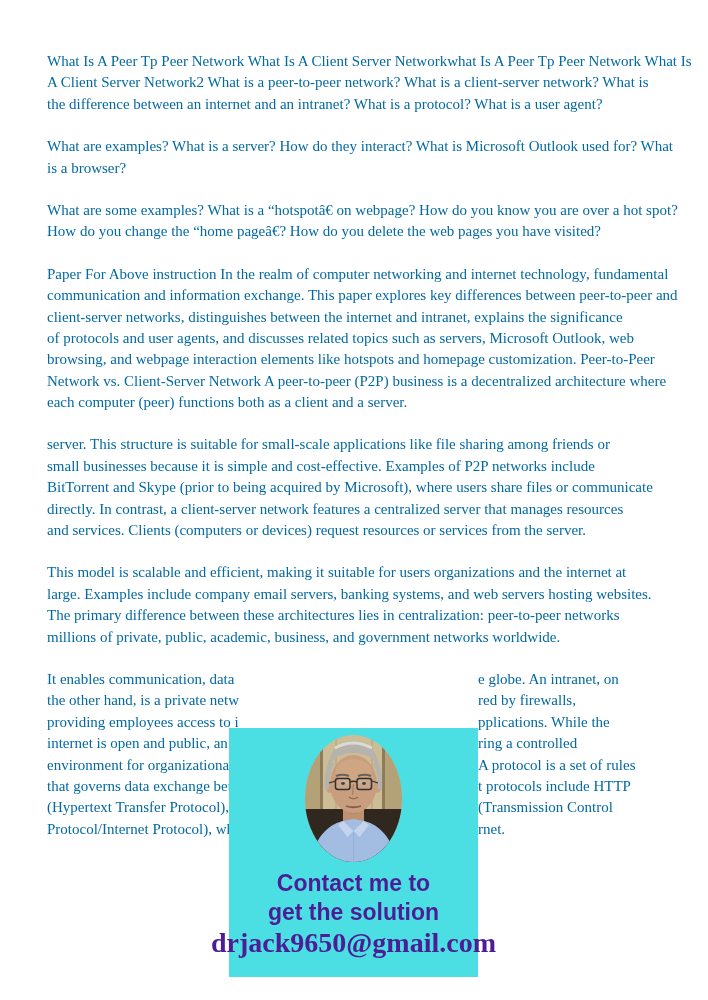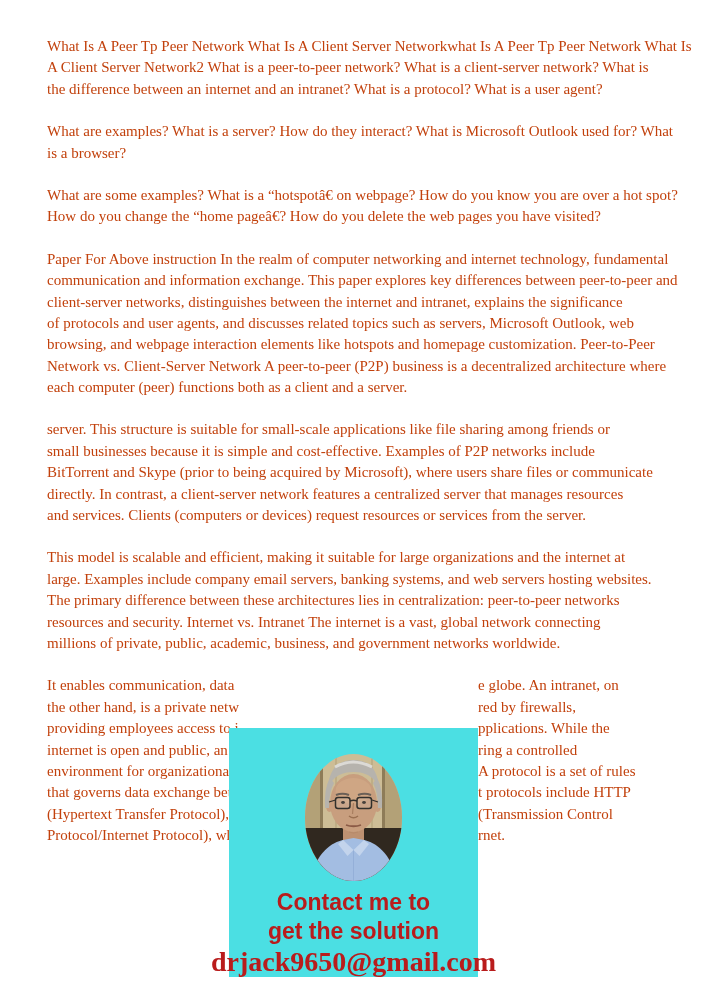--- a/index.html
+++ b/index.html
@@ -1,22 +1,22 @@
 <!DOCTYPE html>
 <html><head>
 <meta charset="utf-8">
 <style>
   html,body{margin:0;padding:0;}
   body{
     width:708px;height:1000px;background:#ffffff;position:relative;
     overflow:hidden;font-family:"Liberation Serif","DejaVu Serif",serif;
   }
   .doc{
-    position:absolute;left:47px;top:36px;width:616px;
-    font-size:15px;line-height:21.4px;color:#c2410c;
+    position:absolute;left:47px;top:51px;width:616px;
+    font-size:15px;line-height:21.4px;color:#0369a1;
   }
   .para{margin:0 0 21px 0;}
   .tline{white-space:nowrap;height:21.4px;position:relative;}
   .frag-right{position:absolute;left:431px;top:0;white-space:nowrap;}
   .overlay{
     position:absolute;left:229px;top:728px;width:249px;height:249px;
     display:flex;flex-direction:column;align-items:center;z-index:5;
   }
   .photo{
     width:97px;height:127px;margin-top:7px;border-radius:50%;
@@ -66,24 +66,23 @@
 
   <div class="para">
     <div class="tline">server. This structure is suitable for small-scale applications like file sharing among friends or</div>
     <div class="tline">small businesses because it is simple and cost-effective. Examples of P2P networks include</div>
     <div class="tline">BitTorrent and Skype (prior to being acquired by Microsoft), where users share files or communicate</div>
     <div class="tline">directly. In contrast, a client-server network features a centralized server that manages resources</div>
     <div class="tline">and services. Clients (computers or devices) request resources or services from the server.</div>
   </div>
 
   <div class="para">
-    <div class="tline">This model is scalable and efficient, making it suitable for large organizations and the internet at</div>
+    <div class="tline">This model is scalable and efficient, making it suitable for users organizations and the internet at</div>
     <div class="tline">large. Examples include company email servers, banking systems, and web servers hosting websites.</div>
     <div class="tline">The primary difference between these architectures lies in centralization: peer-to-peer networks</div>
-    <div class="tline">resources and security. Internet vs. Intranet The internet is a vast, global network connecting</div>
     <div class="tline">millions of private, public, academic, business, and government networks worldwide.</div>
   </div>
 
   <div class="para p7">
     <div class="tline">
       <span>It enables communication, data</span>
       <span class="frag-right">e globe. An intranet, on</span>
     </div>
     <div class="tline">
       <span>the other hand, is a private netw</span>
@@ -110,21 +109,21 @@
       <span class="frag-right">(Transmission Control</span>
     </div>
     <div class="tline">
       <span>Protocol/Internet Protocol), whi</span>
       <span class="frag-right">rnet.</span>
     </div>
   </div>
 
 </div>
 
-<div class="overlay" style="background: rgb(75, 223, 227); color: #b91c1c; justify-content: flex-end;">
+<div class="overlay" style="background: rgb(75, 223, 227); color: #4c1d95;">
   <div class="photo">
     <svg viewBox="0 0 97 127" width="97" height="127">
 
       <rect x="0" y="0" width="97" height="127" fill="#cdbd96"></rect>
       <rect x="0" y="0" width="16" height="127" fill="#b3a177"></rect>
       <rect x="15" y="0" width="3" height="127" fill="#8e7c58"></rect>
       <rect x="79" y="0" width="18" height="127" fill="#b3a177"></rect>
       <rect x="77" y="0" width="3" height="127" fill="#8e7c58"></rect>
       <rect x="30" y="0" width="2" height="76" fill="#bfae86"></rect>
       <rect x="66" y="0" width="2" height="76" fill="#bfae86"></rect>

